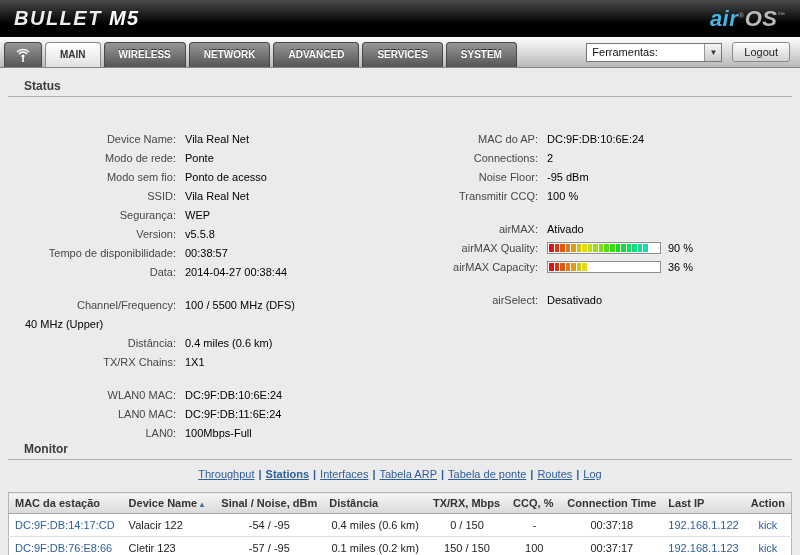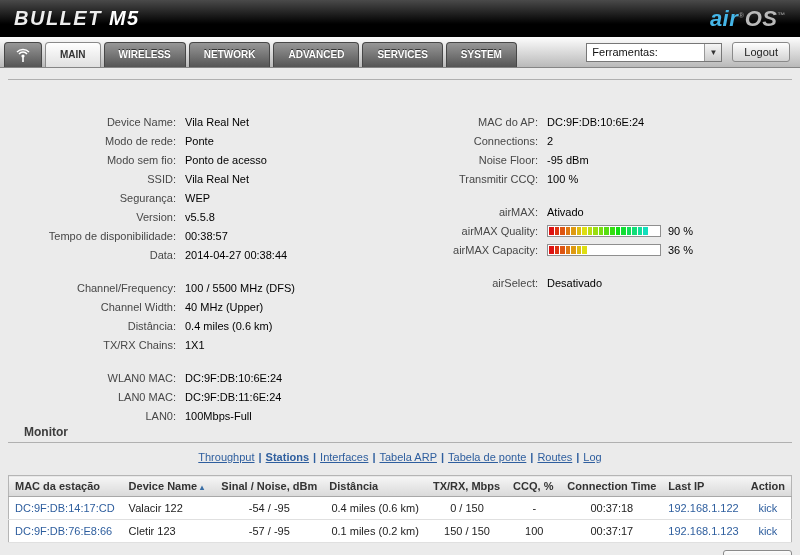--- a/index.html
+++ b/index.html
@@ -101,20 +101,21 @@
     <div class="tab-controls">
       <div class="select">
         <span class="sel-text">Ferramentas:</span>
         <span class="sel-arrow">▼</span>
       </div>
       <button class="logout-btn">Logout</button>
     </div>
   </div>
 
   <div class="content">
+    <div class="sec-title">Status</div>
     <hr class="sec-rule">
 
     <div class="status-grid">
       <div class="col-left" id="status-left">
           <div class="srow">
             <div class="slabel">Device Name:</div>
             <div class="svalue">Vila Real Net</div>
           </div>
           <div class="srow">
             <div class="slabel">Modo de rede:</div>
@@ -143,21 +144,20 @@
           <div class="srow">
             <div class="slabel">Data:</div>
             <div class="svalue">2014-04-27 00:38:44</div>
           </div>
           <div class="spacer"></div>
           <div class="srow">
             <div class="slabel">Channel/Frequency:</div>
             <div class="svalue">100 / 5500 MHz (DFS)</div>
           </div>
           <div class="srow">
-            <div class="slabel">Channel Width:</div>
             <div class="svalue">40 MHz (Upper)</div>
           </div>
           <div class="srow">
             <div class="slabel">Distância:</div>
             <div class="svalue">0.4 miles (0.6 km)</div>
           </div>
           <div class="srow">
             <div class="slabel">TX/RX Chains:</div>
             <div class="svalue">1X1</div>
           </div>

